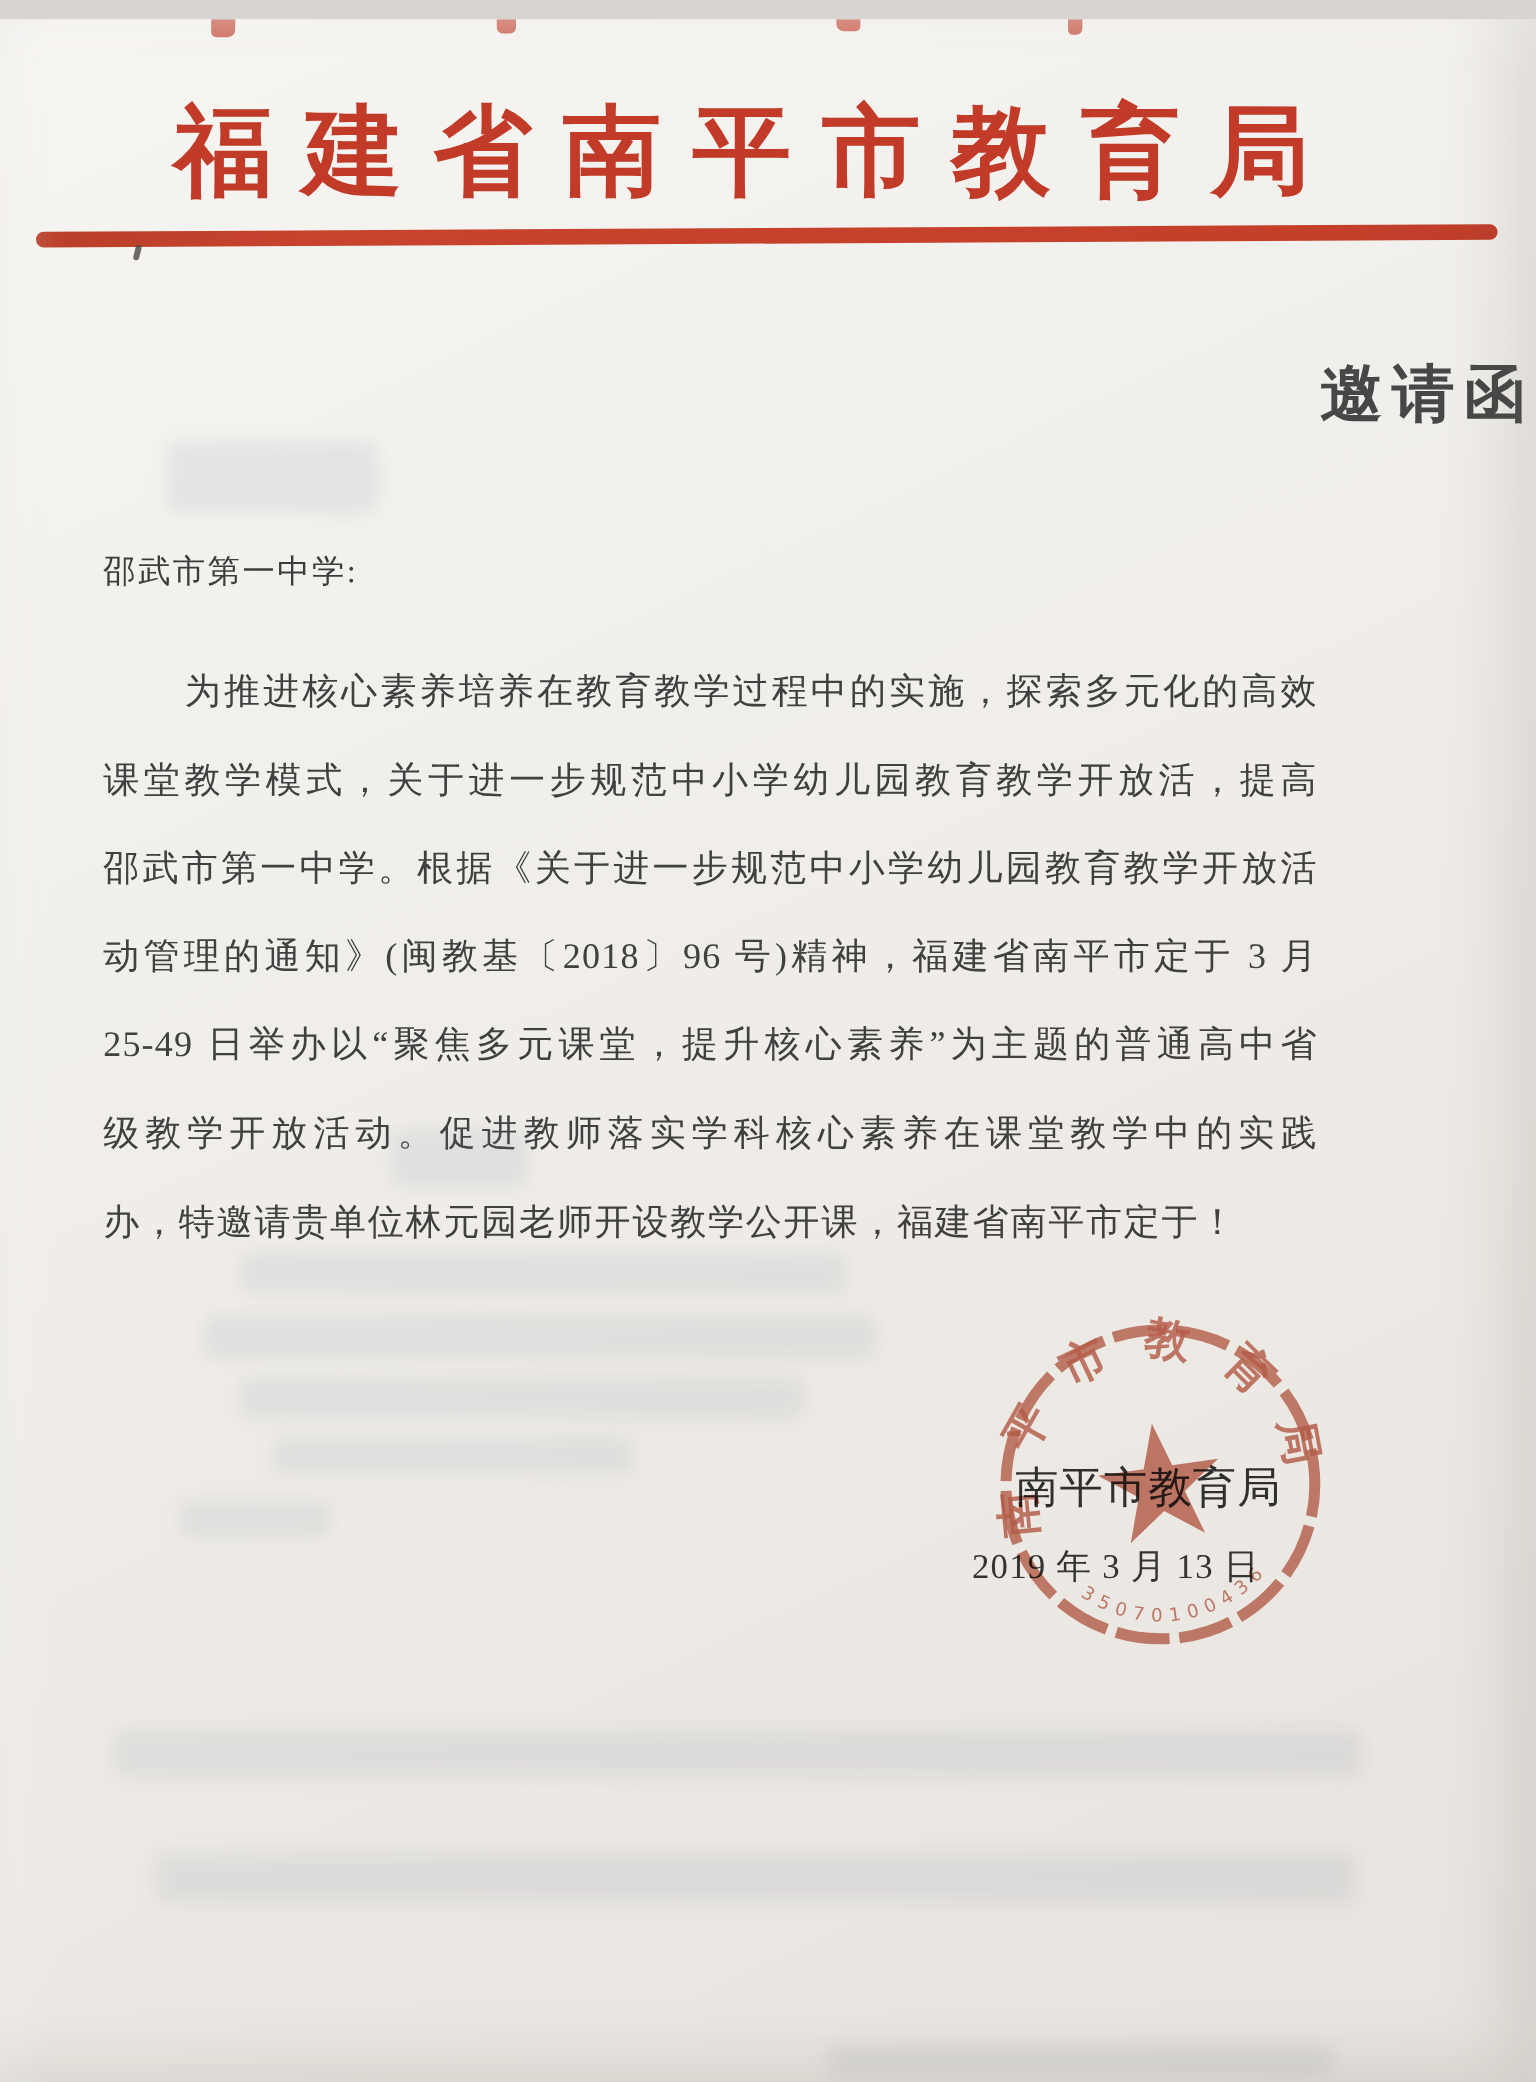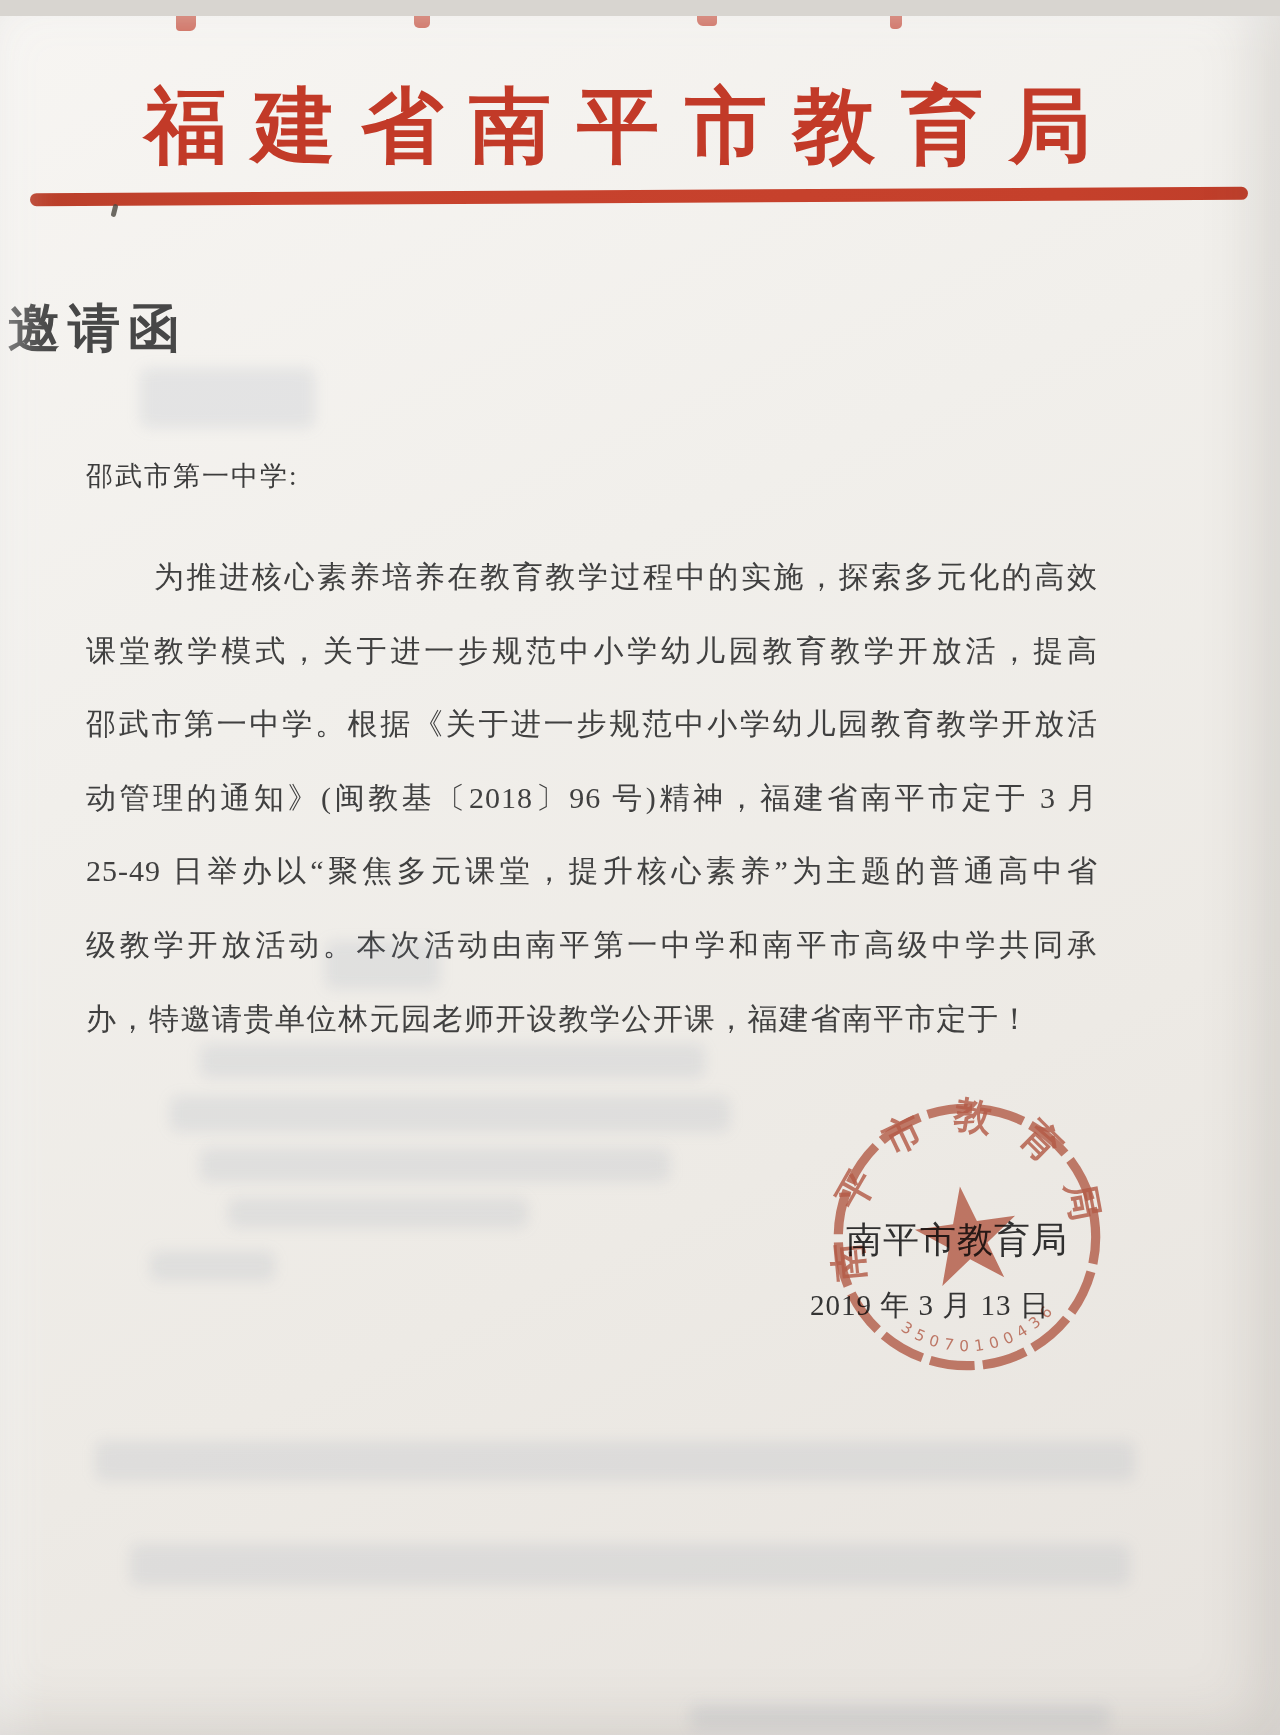--- a/index.html
+++ b/index.html
@@ -34,21 +34,21 @@
     transform:rotate(-0.3deg);
   }
   .speck{
     position:absolute;left:112px;top:188px;width:5px;height:13px;
     background:#4a463f;border-radius:3px;transform:rotate(14deg);opacity:.8;
   }
   .artifact{position:absolute;background:#c34431;border-radius:3px;opacity:.85;}
   
   .letter-title{
     position:absolute;top:278px;left:0;width:100%;
-    text-align:left;
+    text-align:right;
     font-size:52px;font-weight:700;
     letter-spacing:8px;text-indent:8px;
     color:#474747;
     font-family:"DejaVu Sans","Liberation Sans",sans-serif;
   }
   
   .addressee{
     position:absolute;top:442px;left:86px;
     font-size:27px;letter-spacing:2px;color:#3c3c3c;
   }
@@ -112,21 +112,21 @@
   <div class="letter-title">邀请函</div>
 
   <div class="addressee">邵武市第一中学:</div>
 
   <div class="body">
     <div class="bodyline indent">为推进核心素养培养在教育教学过程中的实施，探索多元化的高效</div>
     <div class="bodyline">课堂教学模式，关于进一步规范中小学幼儿园教育教学开放活，提高</div>
     <div class="bodyline">邵武市第一中学。根据《关于进一步规范中小学幼儿园教育教学开放活</div>
     <div class="bodyline">动管理的通知》(闽教基〔2018〕96 号)精神，福建省南平市定于 3 月</div>
     <div class="bodyline">25-49 日举办以“聚焦多元课堂，提升核心素养”为主题的普通高中省</div>
-    <div class="bodyline">级教学开放活动。本次活动由南平第一中学和南平市高级中学共同承</div>
+    <div class="bodyline">级教学开放活动。促进教师落实学科核心素养在课堂教学中的实践</div>
     <div class="bodyline last">办，特邀请贵单位林元园老师开设教学公开课，福建省南平市定于！</div>
   </div>
 
   <div class="signature">南平市教育局</div>
   <div class="date">2019 年 3 月 13 日</div>
 
   <div class="seal">
     <svg viewBox="0 0 280 280" xmlns="http://www.w3.org/2000/svg">
       <circle cx="140" cy="140" r="126" fill="none" stroke="#bc5640" stroke-opacity="0.8" stroke-width="9" stroke-dasharray="44 8"></circle>
       <path id="sealArcTop" d="M 38.6 167.2 A 105 105 0 1 1 241.4 167.2" fill="none"></path>

